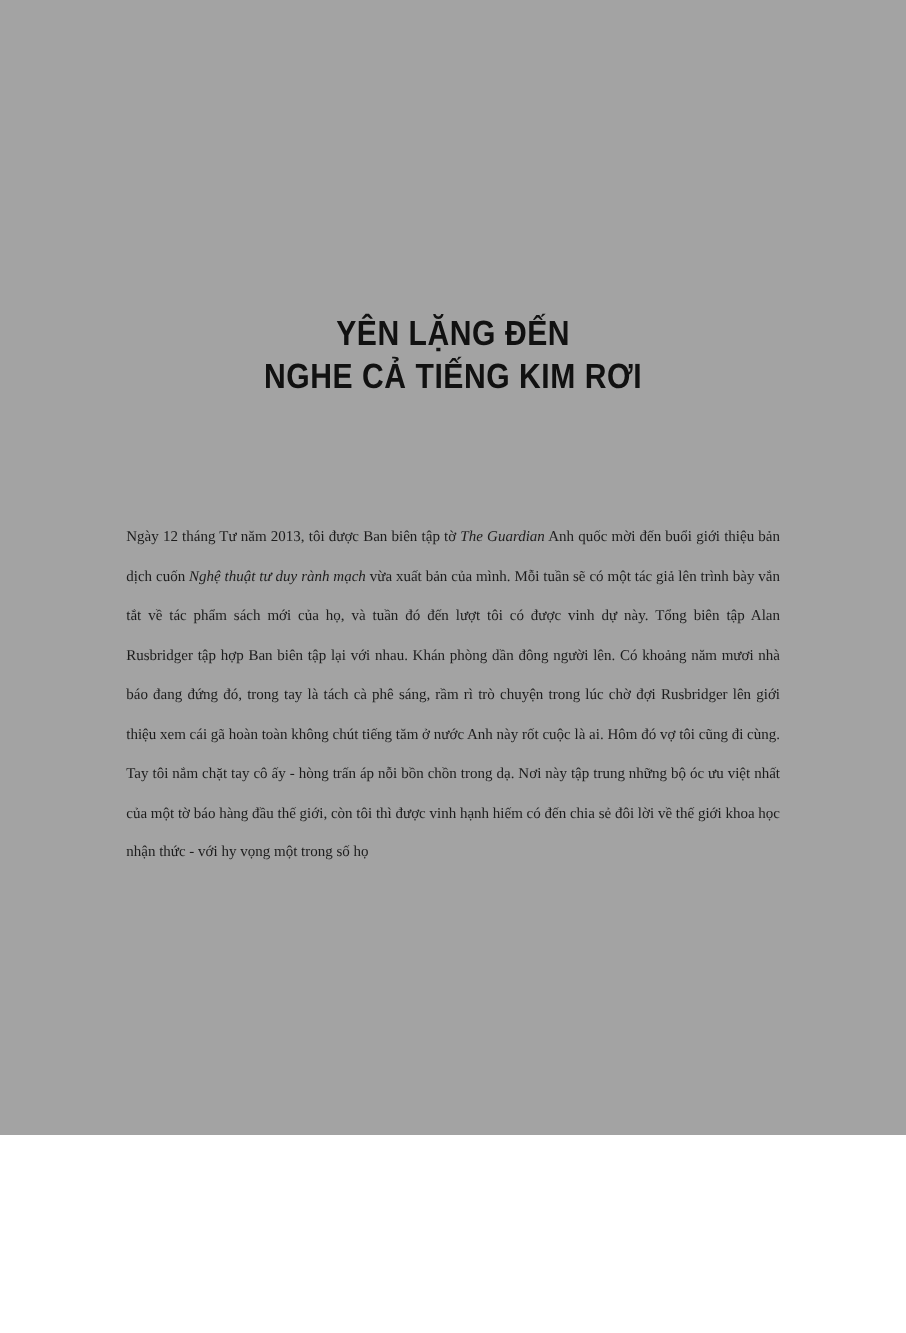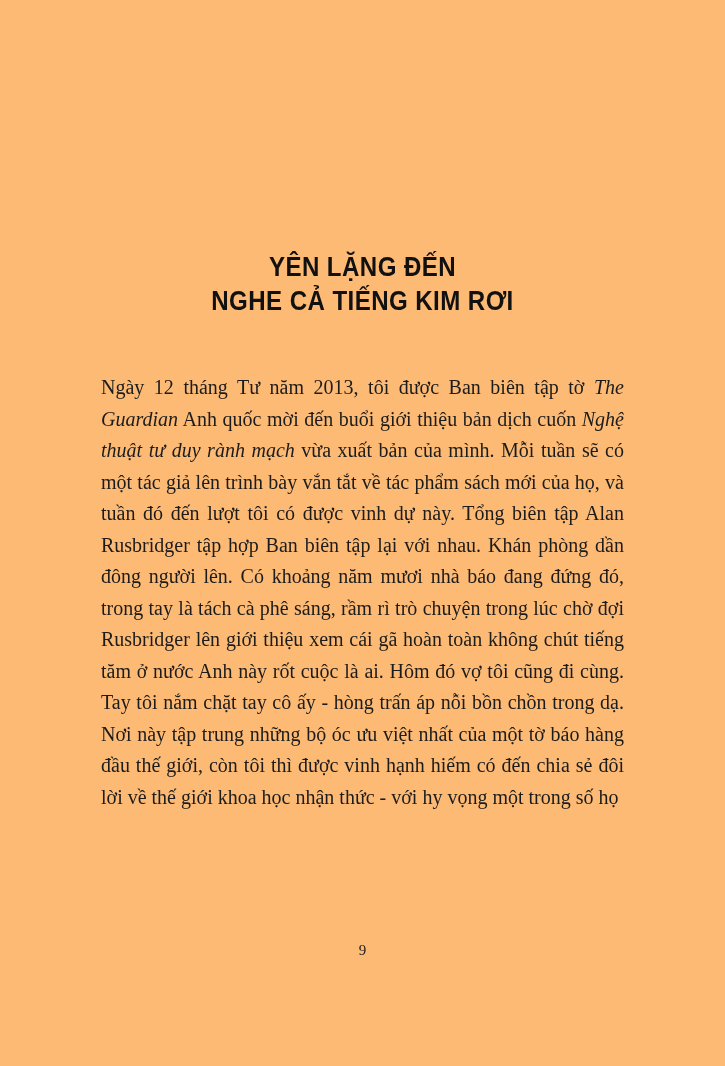--- a/index.html
+++ b/index.html
@@ -4,23 +4,23 @@
 <style>
   * { margin: 0; padding: 0; box-sizing: border-box; }
 
   html, body {
     background: #ffffff;
   }
 
   .book-page {
     position: relative;
     width: 725px;
-    height: 1066px;
+    height: 908px;
     margin: 0 auto;
-    background: #fdba74;
+    background: #a3a3a3;
     color: #1c1c1c;
     overflow: hidden;
   }
 
   .chapter-title {
     margin-top: 250px;
     text-align: center;
     font-family: "Liberation Sans", "DejaVu Sans", sans-serif;
     font-weight: 800;
     color: #111111;
@@ -30,23 +30,23 @@
     display: block;
     font-size: 28px;
     line-height: 34px;
     letter-spacing: 0.5px;
     transform: scaleX(0.86);
     transform-origin: 50% 50%;
     white-space: nowrap;
   }
 
   .body-text {
-    margin: 54px 101px 0 101px;
+    margin: 96px 101px 0 101px;
     font-family: "Liberation Serif", "DejaVu Serif", serif;
-    font-size: 20px;
+    font-size: 12px;
     line-height: 31.5px;
     text-align: justify;
     color: #1c1c1c;
   }
 
   .body-text em {
     font-style: italic;
   }
 
   .page-number {

